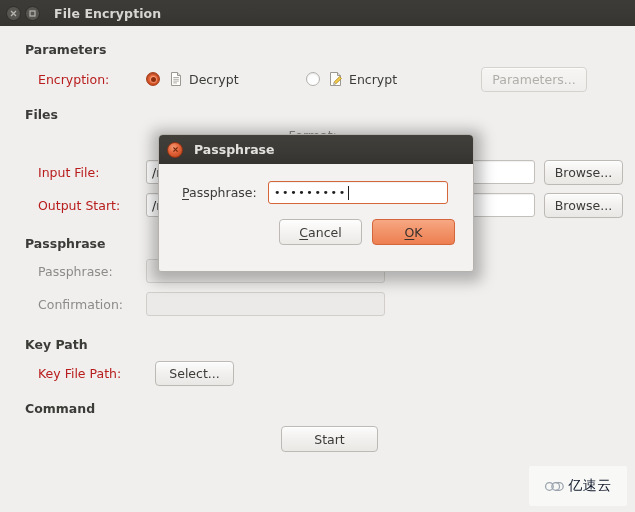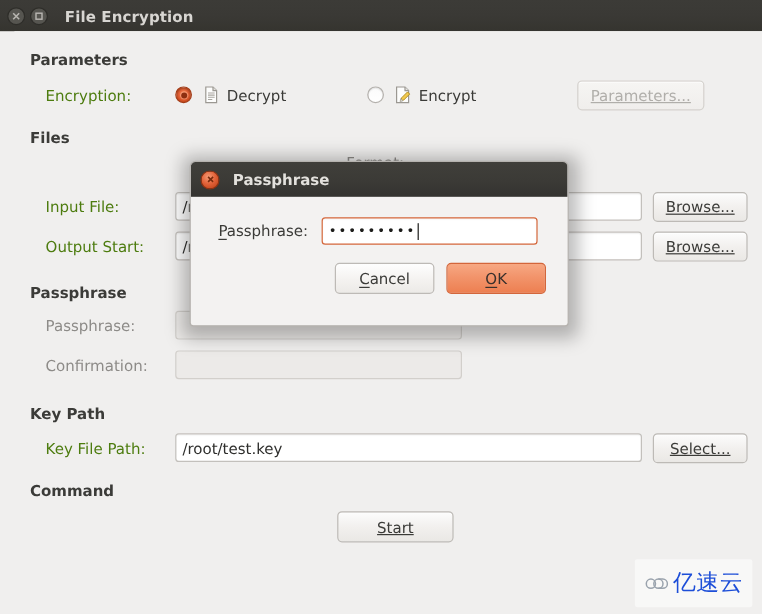--- a/index.html
+++ b/index.html
@@ -56,21 +56,21 @@
   }
 
   .row {
     display: flex;
     align-items: center;
     height: 28px;
     padding-left: 26px;
   }
   .row-label {
     font-size: 12.5px;
-    color: #4d7c0f;
+    color: #b91c1c;
     width: 108px;
     flex: 0 0 auto;
   }
   .row-label.dim { color: #8d8b88; }
 
   
   .entry {
     height: 24px;
     background: #ffffff;
     border: 1px solid #c3c0bc;
@@ -95,21 +95,20 @@
     height: 25px;
     min-width: 76px;
     padding: 0 10px;
     border: 1px solid #bdbab6;
     border-radius: 4px;
     background: linear-gradient(to bottom, #fcfcfc 0%, #f2f0ee 50%, #eae8e5 100%);
     font-size: 12.5px;
     color: #3b3b38;
     display: flex; align-items: center; justify-content: center;
     box-shadow: 0 1px 0 rgba(255,255,255,0.7) inset;
-    text-decoration: underline;
   }
   .btn.disabled {
     color: #b0aeaa;
     background: linear-gradient(to bottom, #f6f5f3 0%, #f0eeec 100%);
     border-color: #d5d2ce;
   }
 
   
   .radio {
     width: 14px; height: 14px;
@@ -241,21 +240,21 @@
   .watermark {
     position: absolute;
     right: 8px; bottom: 6px;
     width: 98px; height: 40px;
     background: rgba(255,255,255,0.55);
     border-radius: 2px;
     display: flex; align-items: center; justify-content: center;
     gap: 4px;
   }
   .wm-text {
-    font-size: 19px; color: #1d4ed8; font-weight: 500;
+    font-size: 14px; color: #0f172a; font-weight: 500;
     letter-spacing: 0.5px;
   }
 </style>
 </head>
 <body>
 
 <div class="titlebar">
   <div class="wbtn">
     <svg width="9" height="9" viewBox="0 0 9 9">
       <path d="M2 2 L7 7 M7 2 L2 7" stroke="#b8b6b1" stroke-width="1.3" fill="none"></path>
@@ -328,21 +327,20 @@
 
   <div class="row" style="margin-top:5px;">
     <div class="row-label dim">Confirmation:</div>
     <div class="entry disabled" style="width:239px;"></div>
   </div>
 
   <div class="section-title" style="margin-top:19px;">Key Path</div>
 
   <div class="row" style="margin-top:7px;">
     <div class="row-label">Key File Path:</div>
-    <div class="entry" style="width:389px;">/root/test.key</div>
     <div class="btn" style="width:79px;margin-left:9px;">Select...</div>
   </div>
 
   <div class="section-title" style="margin-top:14px;">Command</div>
 
   <div style="display:flex;justify-content:center;margin-top:10px;padding-right:0;">
     <div class="btn" style="width:97px;height:26px;">Start</div>
   </div>
 
 </div>

